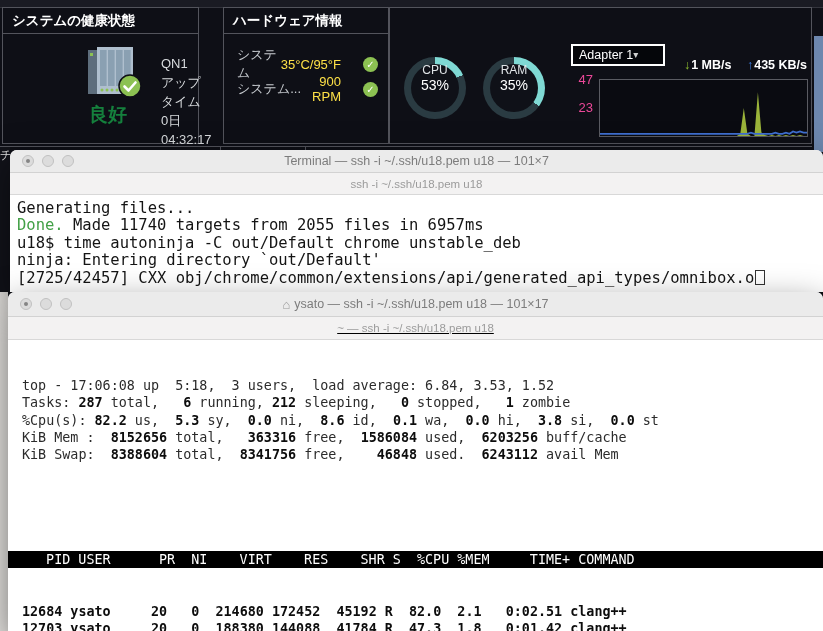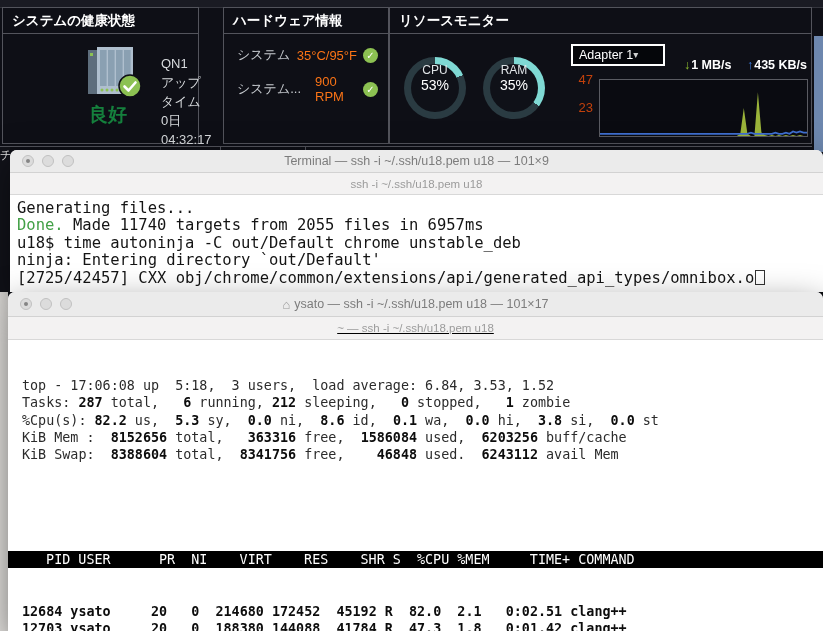--- a/index.html
+++ b/index.html
@@ -14,38 +14,38 @@
   #panel-health{left:2px;width:197px;}
   #panel-hw{left:223px;width:166px;}
   #panel-res{left:389px;width:423px;}
 
   .nas-icon{position:absolute;left:82px;top:36px;}
   .health-status{position:absolute;left:86px;top:94px;font-size:19px;font-weight:bold;color:#15803d;}
   .health-info{position:absolute;left:158px;top:46px;color:#d8dbde;font-size:13px;line-height:19px;white-space:pre-line;}
 
   .hw-row{position:absolute;left:13px;right:10px;display:flex;align-items:center;color:#cfd3d8;font-size:13px;}
   .hw-row .lbl{width:78px;color:#c6cacf;}
-  .hw-row .val{flex:1;text-align:left;color:#f97316;margin-right:6px;}
+  .hw-row .val{flex:1;text-align:right;color:#fde047;margin-right:22px;}
   .ok-badge{display:inline-block;width:15px;height:15px;border-radius:50%;background:#8cc152;color:#fff;
             font-size:10px;line-height:15px;text-align:center;font-weight:bold;flex:0 0 auto;}
 
   .donut{position:absolute;width:62px;height:62px;border-radius:50%;background:#2a3b42;}
   .donut-hole{position:absolute;left:7px;top:7px;width:48px;height:48px;border-radius:50%;background:#0f1118;
               display:flex;flex-direction:column;align-items:center;}
   .donut-hole .dl{font-size:12px;color:#dfe3e6;line-height:13px;}
   .donut-hole .dv{font-size:14px;color:#fff;line-height:16px;}
 
   .adapter{position:absolute;left:181px;top:36px;width:94px;height:22px;box-sizing:border-box;
            border:2px solid #fff;background:#05060a;color:#fff;font-size:12.5px;line-height:18px;
            padding:0 6px;display:flex;align-items:center;cursor:default;}
   .adapter .caret{color:#cfcfcf;font-size:10px;}
   .net-legend{position:absolute;right:4px;top:50px;color:#fff;font-size:12.5px;font-weight:bold;white-space:nowrap;}
   .net-legend .down{color:#8ab82e;font-weight:bold;margin-right:1px;}
   .net-legend .up{color:#3d7de0;font-weight:bold;margin:0 1px 0 12px;}
-  .ylab{position:absolute;left:175px;width:28px;text-align:right;color:#c2410c;font-size:13px;}
+  .ylab{position:absolute;left:175px;width:28px;text-align:right;color:#ec4899;font-size:13px;}
   .net-graph{position:absolute;left:209px;top:71px;width:209px;height:58px;border:1px solid #5a5b62;
              background:#0a0b11;box-sizing:border-box;}
   .net-graph svg{display:block;width:100%;height:100%;}
 
   .sliver-border{position:absolute;left:0;top:146px;width:812px;height:1px;background:#53545c;}
   .sliver-div{position:absolute;top:147px;width:1px;height:6px;background:#53545c;}
   .blue-strip{position:absolute;left:814px;top:36px;width:9px;height:116px;background:#6d87ae;}
   .dark-left-strip{position:absolute;left:0;top:147px;width:10px;height:145px;background:#12131a;
                    color:#e8e8e8;font-size:12px;overflow:hidden;}
   .light-left-strip{position:absolute;left:0;top:292px;width:8px;height:339px;background:#e7e5e2;}
@@ -120,21 +120,20 @@
       <span class="ok-badge">✓</span>
     </div>
     <div class="hw-row" style="top:66px;">
       <span class="lbl">システム...</span>
       <span class="val">900 RPM</span>
       <span class="ok-badge">✓</span>
     </div>
   </div>
 
   <div class="panel" id="panel-res">
-    <div class="panel-hd">リソースモニター</div>
 
     <div class="donut" style="left: 14px; top: 49px; background: conic-gradient(rgb(127, 217, 212) 18%, rgb(42, 59, 66) 0deg);">
       <div class="donut-hole">
         <span class="dl">CPU</span>
         <span class="dv">53%</span>
       </div>
     </div>
     <div class="donut" style="left: 93px; top: 49px; background: conic-gradient(rgb(127, 217, 212) 35%, rgb(42, 59, 66) 0deg);">
       <div class="donut-hole">
         <span class="dl">RAM</span>
@@ -169,21 +168,21 @@
   <div class="dark-left-strip">チ</div>
   <div class="light-left-strip"></div>
 
   <div class="term" id="term1">
     <div class="titlebar">
       <div class="lights">
         <span class="light dot"></span>
         <span class="light"></span>
         <span class="light"></span>
       </div>
-      <span class="title-text">Terminal — ssh -i ~/.ssh/u18.pem u18 — 101×9</span>
+      <span class="title-text">Terminal — ssh -i ~/.ssh/u18.pem u18 — 101×7</span>
     </div>
     <div class="tabbar">
       <span class="tab-text">ssh -i ~/.ssh/u18.pem u18</span>
     </div>
     <div class="tcontent"><div class="tline"><span>Generating files...</span></div><div class="tline"><span class="g">Done.</span><span> Made 11740 targets from 2055 files in 6957ms</span></div><div class="tline"><span>u18$ time autoninja -C out/Default chrome unstable_deb</span></div><div class="tline"><span>ninja: Entering directory `out/Default'</span></div><div class="tline"><span>[2725/42457] CXX obj/chrome/common/extensions/api/generated_api_types/omnibox.o</span><span class="cursor"></span></div></div>
   </div>
 
   <div class="term" id="term2">
     <div class="titlebar">
       <div class="lights">

